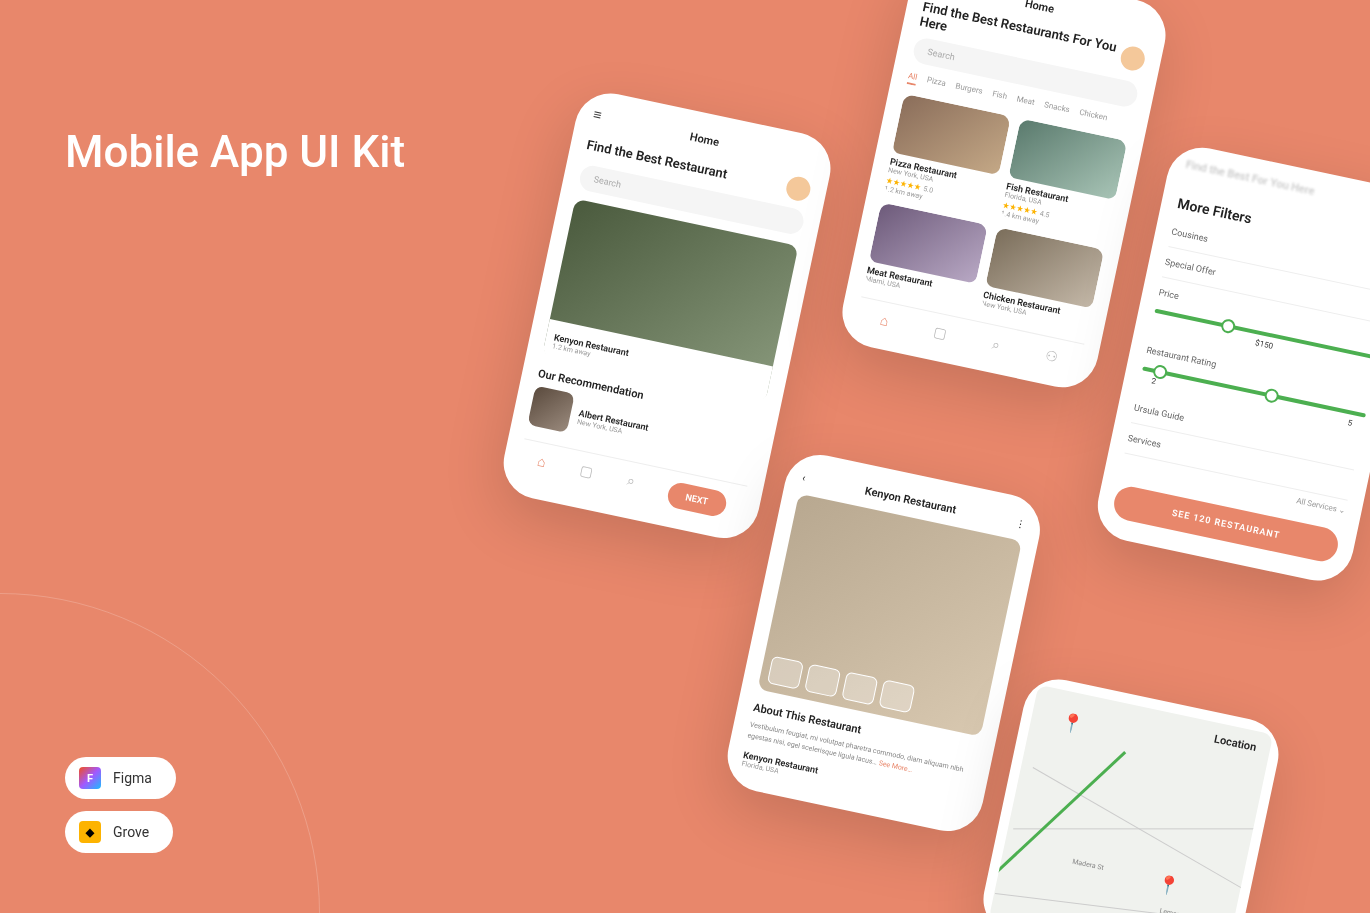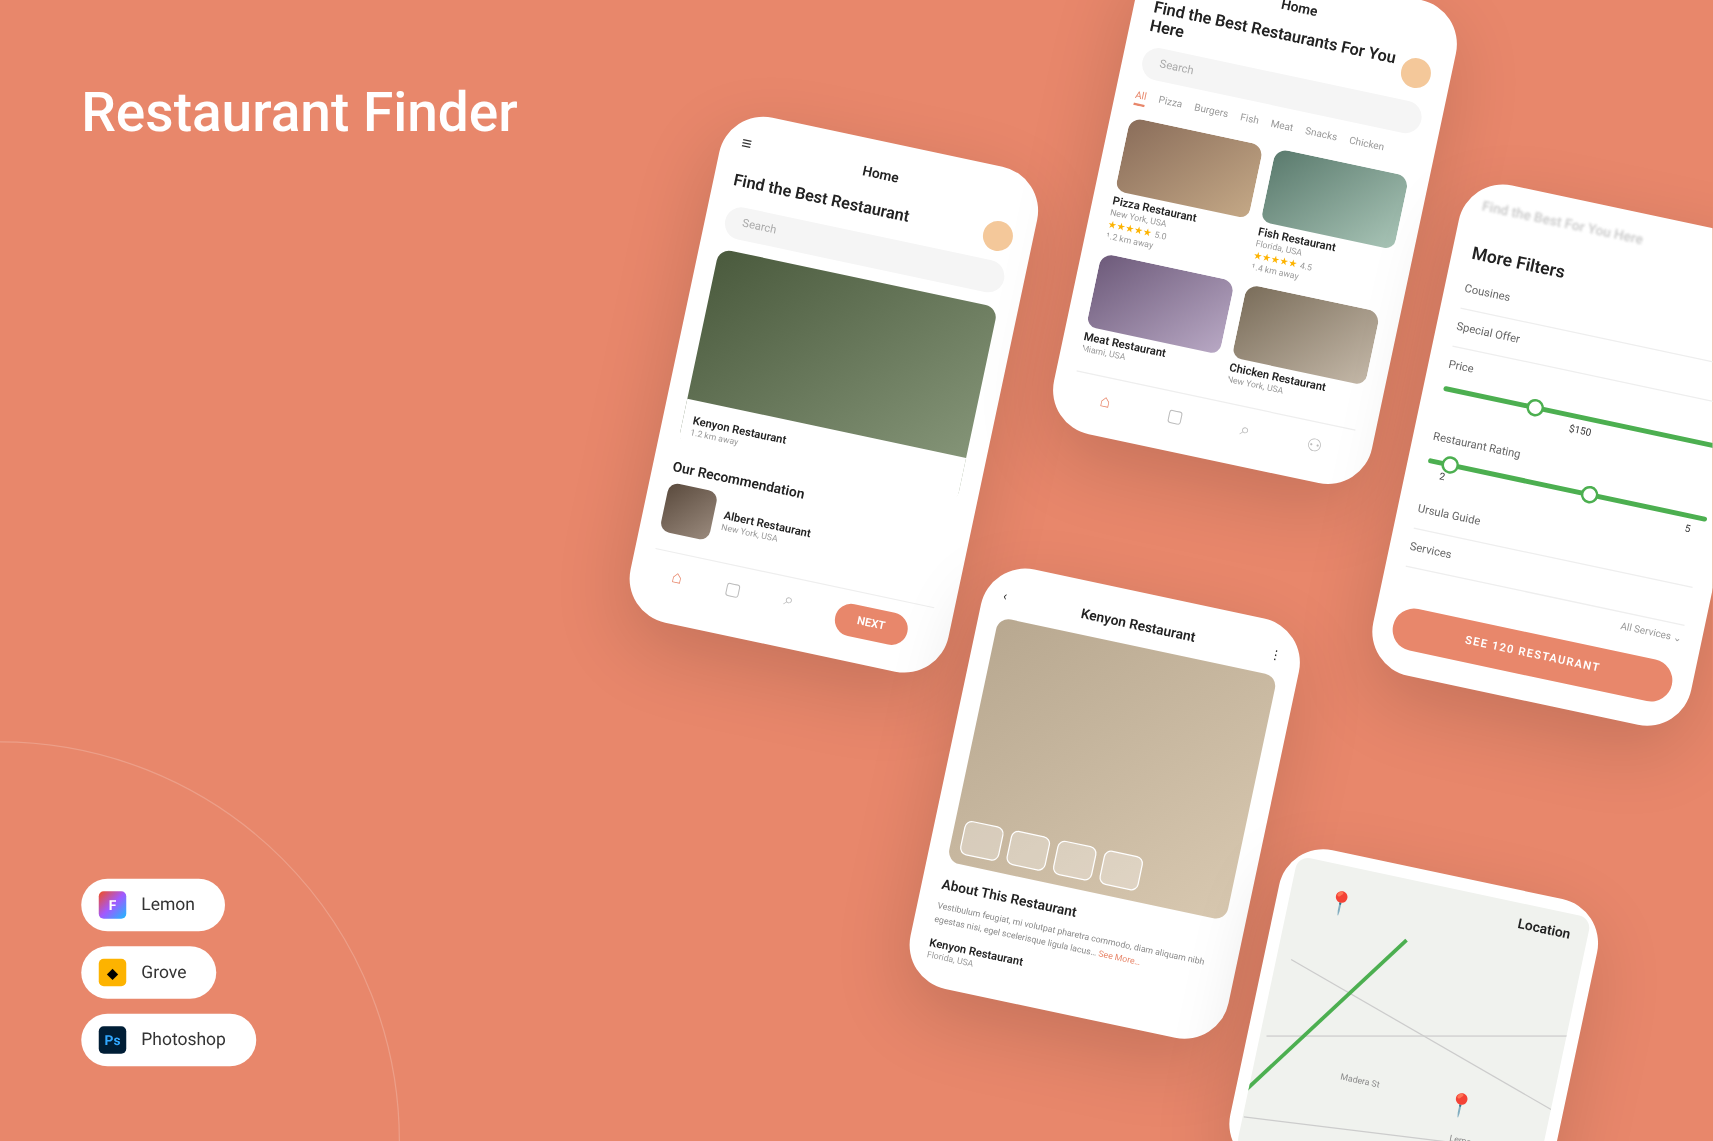--- a/index.html
+++ b/index.html
@@ -244,35 +244,32 @@
   border-radius: 50%;
   border: 1px solid rgba(255,255,255,0.2);
 }
 </style>
 </head>
 <body>
 
 <div class="circle-deco"></div>
 
 <div class="title">
-  <span>Restaurant Finder</span><br>
+  <br>
+  <span>Mobile App UI Kit</span>
 </div>
 
 <div class="tools">
   <div class="tool-pill">
     <div class="tool-icon tool-figma">F</div>
-    <span>Lemon</span>
+    <span>Figma</span>
   </div>
   <div class="tool-pill">
     <div class="tool-icon tool-sketch">◆</div>
     <span>Grove</span>
-  </div>
-  <div class="tool-pill">
-    <div class="tool-icon tool-ps">Ps</div>
-    <span>Photoshop</span>
   </div>
 </div>
 
 <div class="mockups">
 
   <div class="phone" style="top:200px;left:20px;">
     <div class="hamburger">≡</div>
     <div class="phone-header">Home</div>
     <div class="phone-title">
       <span>Find the Best Restaurant</span>

